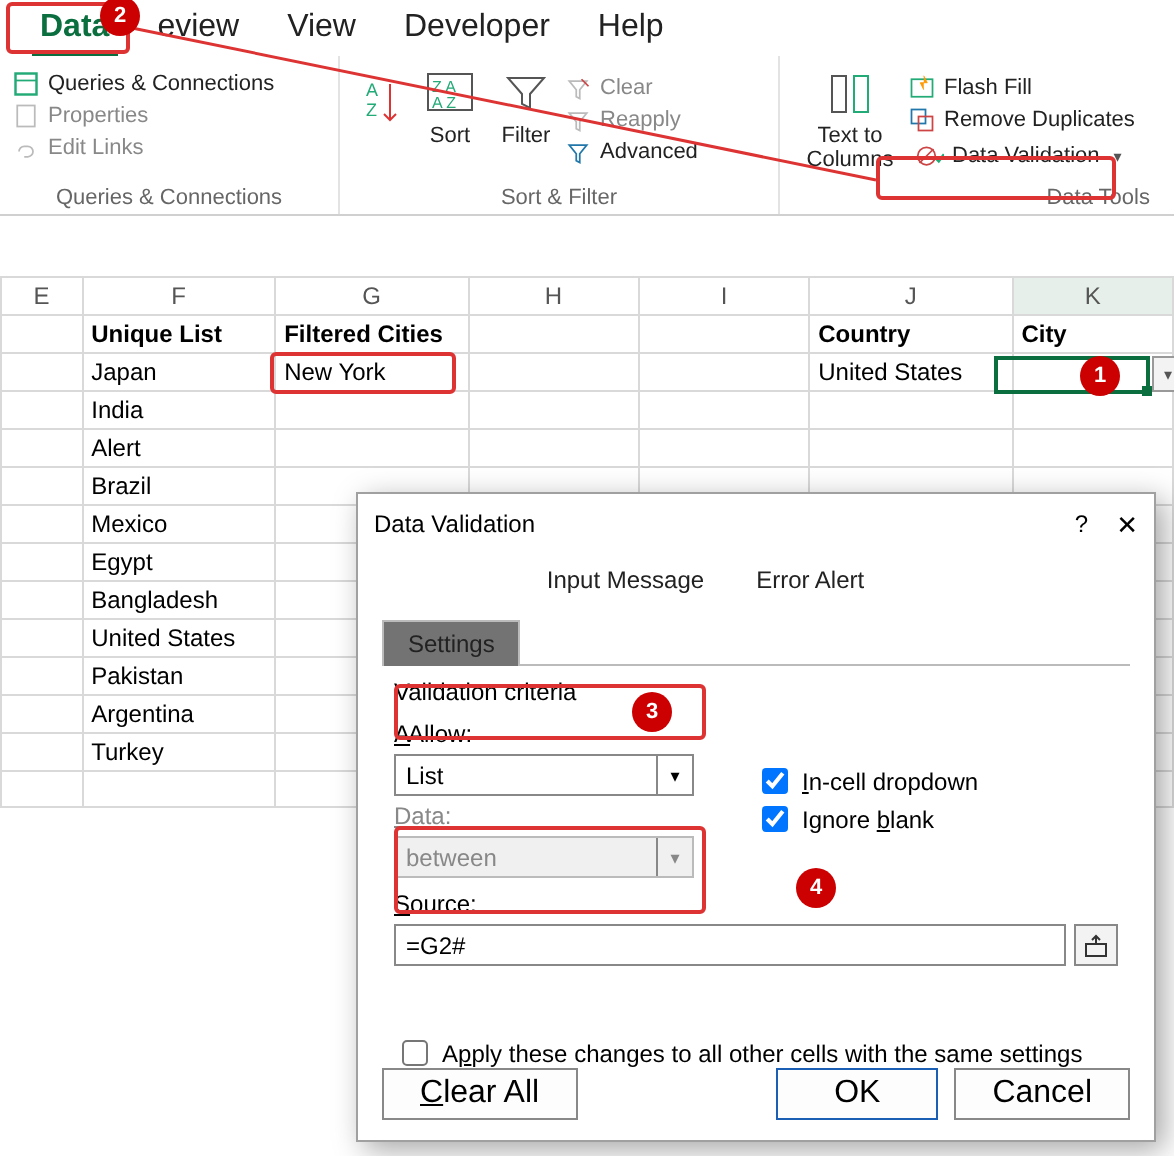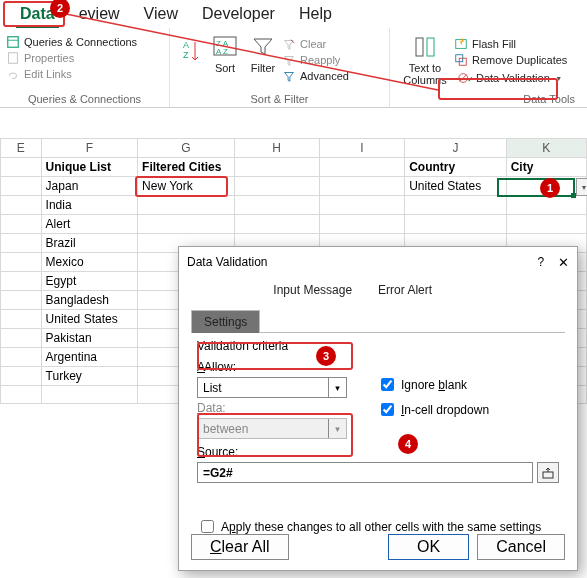--- a/index.html
+++ b/index.html
@@ -212,21 +212,21 @@
   .combo.disabled { background: #f0f0f0; color: #888; border-color: #bbb; }
   .combo span { flex: 1; padding: 0 5px; font-size: 12px; }
   .combo .caret {
     width: 18px; height: 100%;
     border-left: 1px solid #888;
     display: flex; align-items: center; justify-content: center;
     font-size: 9px;
   }
   .checkbox { display: flex; align-items: center; gap: 4px; font-size: 12px; }
   .srcbox {
-    display: flex; align-items: center; gap: 4px; font-weight: bold;
+    display: flex; align-items: center; gap: 4px;
   }
   .srcinput {
     flex: 1; border: 1px solid #888; height: 21px; padding: 0 5px;
     font-size: 12px; display: flex; align-items: center;
   }
   .refbtn {
     width: 22px; height: 21px; border: 1px solid #888; background: #f3f3f3;
     display: flex; align-items: center; justify-content: center;
   }
   .dlg-buttons {
@@ -546,27 +546,27 @@
           <span>List</span>
           <div class="caret">▾</div>
         </div>
         <div class="field-row" style="color:#888"><span class="u">D</span>ata:</div>
         <div class="combo disabled">
           <span>between</span>
           <div class="caret">▾</div>
         </div>
       </div>
       <div style="padding-top:18px;">
+        <label class="checkbox" style="margin-top:6px">
+          <input type="checkbox" checked="" style="">
+          <span><span class="u">I</span>n-cell dropdown</span>
+        </label>
         <label class="checkbox">
           <input type="checkbox" checked="" style="">
           <span>Ignore <span class="u">b</span>lank</span>
-        </label>
-        <label class="checkbox" style="margin-top:6px">
-          <input type="checkbox" checked="" style="">
-          <span><span class="u">I</span>n-cell dropdown</span>
         </label>
       </div>
     </div>
 
     <div class="field-row" style="margin-top:6px"><span class="u">S</span>ource:</div>
     <div class="srcbox">
       <div class="srcinput">
           <span>=G2#</span>
         </div>
       <div class="refbtn">

